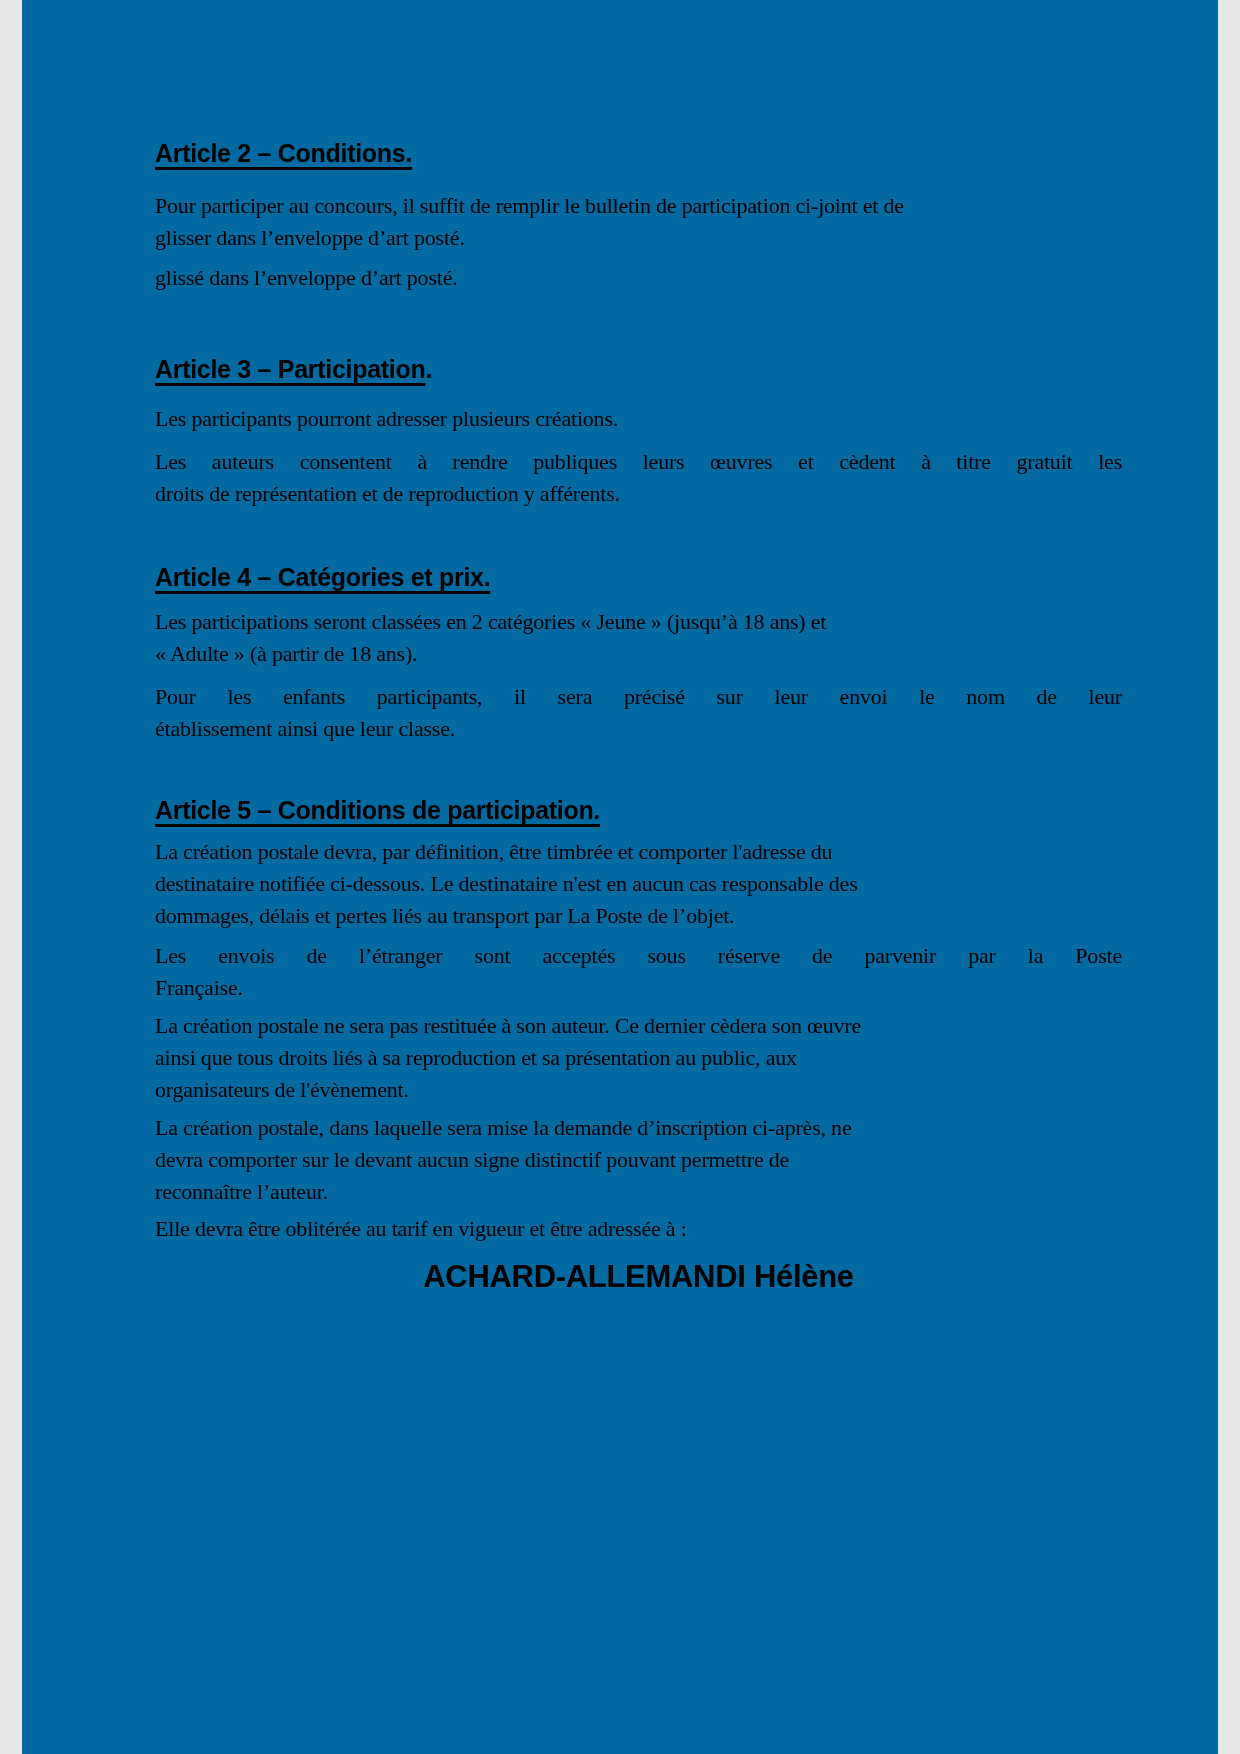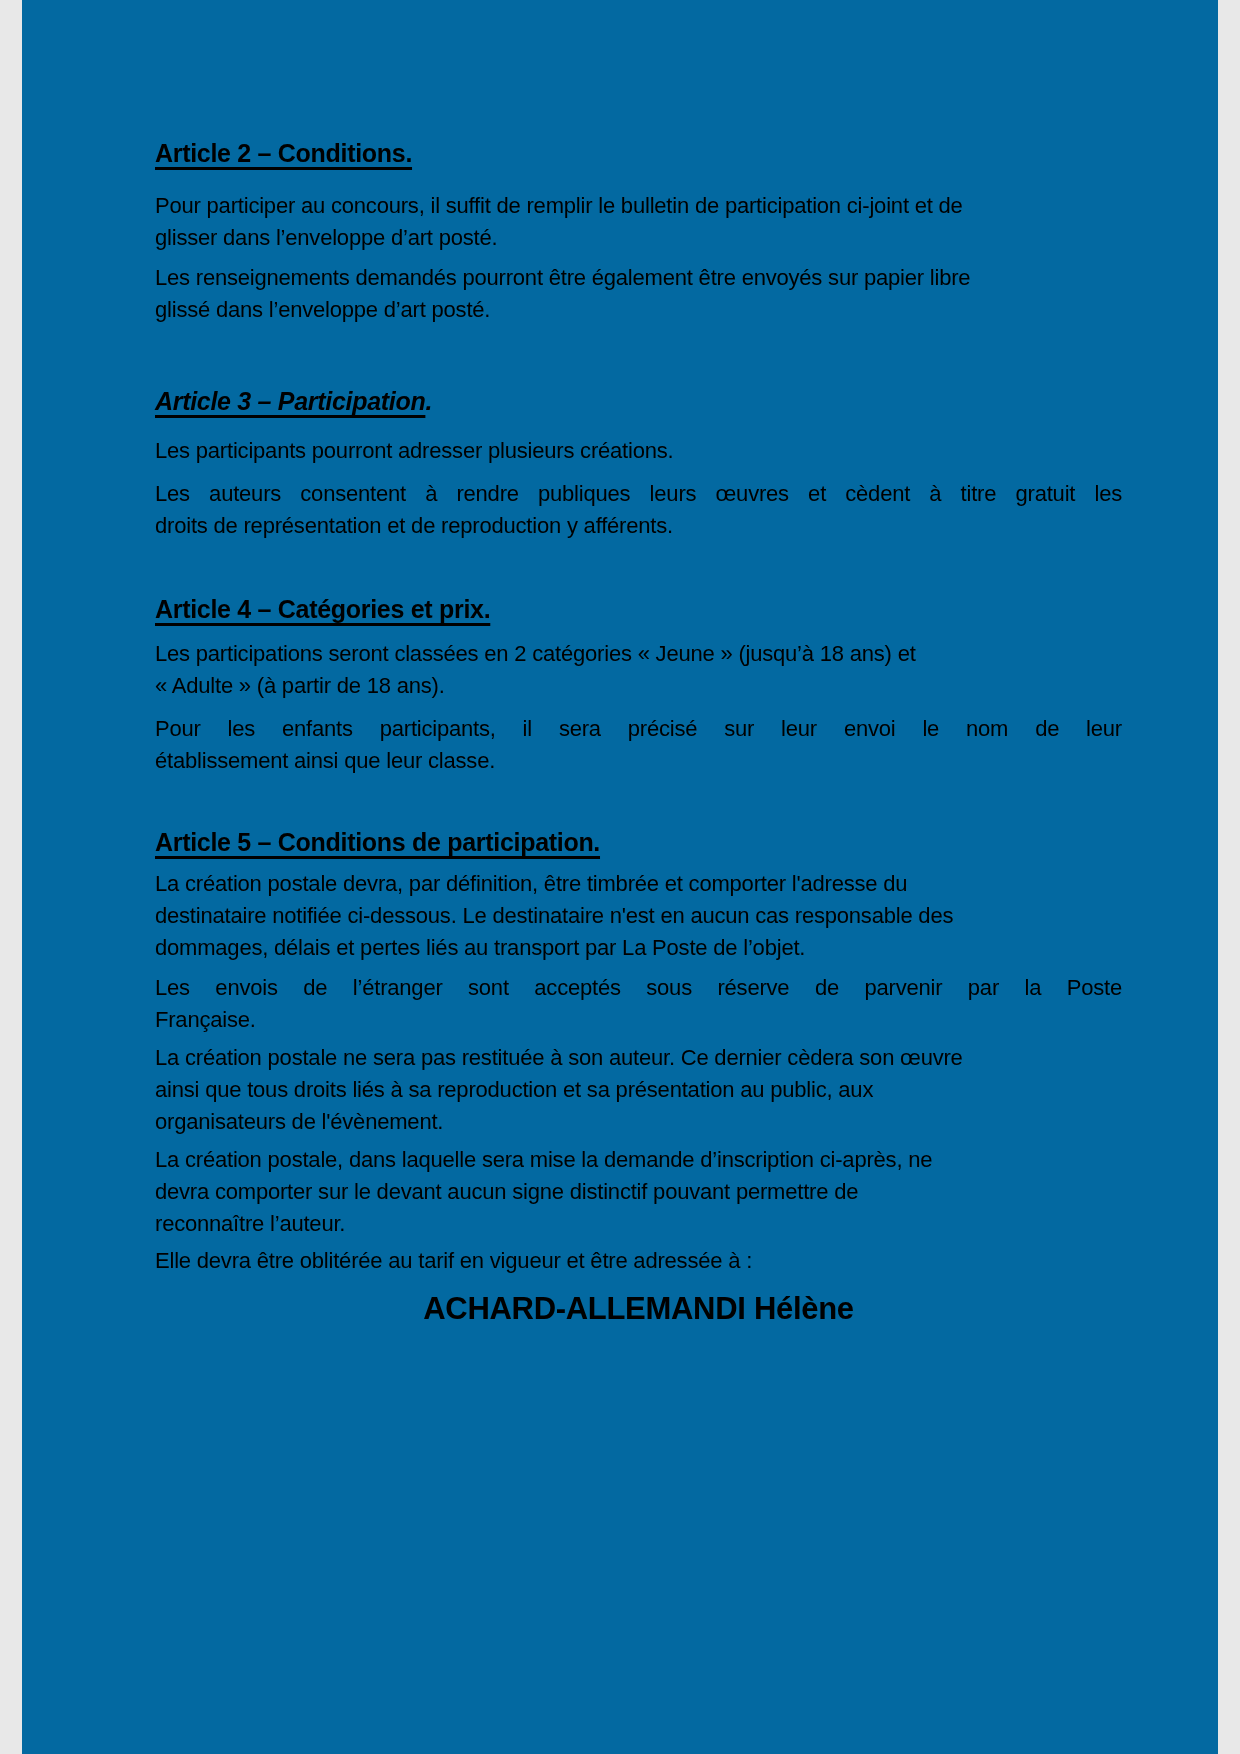--- a/index.html
+++ b/index.html
@@ -26,21 +26,21 @@
     font-weight:bold;
     letter-spacing:-0.3px;
     margin:0;
   }
   .article-heading .u{
     text-decoration:underline;
     text-decoration-thickness:2.5px;
     text-underline-offset:5px;
   }
   .para{margin:0;}
-  .line{white-space:nowrap;}
+  .line{white-space:nowrap;font-family:Liberation Serif, serif;}
   .line.stretch{
     white-space:normal;
     text-align:justify;
     text-align-last:justify;
   }
   sup.ord{font-size:13px;line-height:0;}
   .date-big{font-size:24.5px;margin:0 10px 0 6px;}
   .recipient{
     margin-top:14px;
     text-align:center;
@@ -53,37 +53,36 @@
   .mb0{margin-bottom:0;}
   .mb5{margin-bottom:5px;}
   .mb6{margin-bottom:6px;}
   .mb8{margin-bottom:8px;}
   .mb11{margin-bottom:11px;}
   .mb14{margin-bottom:14px;}
   .mb19{margin-bottom:19px;}
   .mb22{margin-bottom:22px;}
   .mt50{margin-top:50px;}
   .mt52{margin-top:52px;}
-  .mt60{margin-top:60px;font-style:italic;}
+  .mt60{margin-top:60px;}
 </style>
 </head>
 <body>
 
 <div class="page">
   <div class="content">
 
     <h2 class="article-heading mb22"><span class="u">Article 2 – Conditions.</span><span></span></h2>
 
     <div class="para mb8">
       <div class="line">Pour participer au concours, il suffit de remplir le bulletin de participation ci-joint et de</div>
       <div class="line">glisser dans l’enveloppe d’art posté.</div>
     </div>
 
     <div class="para mb0">
-      <div class="line">Les renseignements demandés pourront être également être envoyés sur papier libre</div>
       <div class="line">glissé dans l’enveloppe d’art posté.</div>
     </div>
 
     <h2 class="article-heading mt60 mb19"><span class="u">Article 3 – Participation</span><span>.</span></h2>
 
 
     <div class="para mb11">
       <div class="line">Les participants pourront adresser plusieurs créations.</div>
     </div>
 

